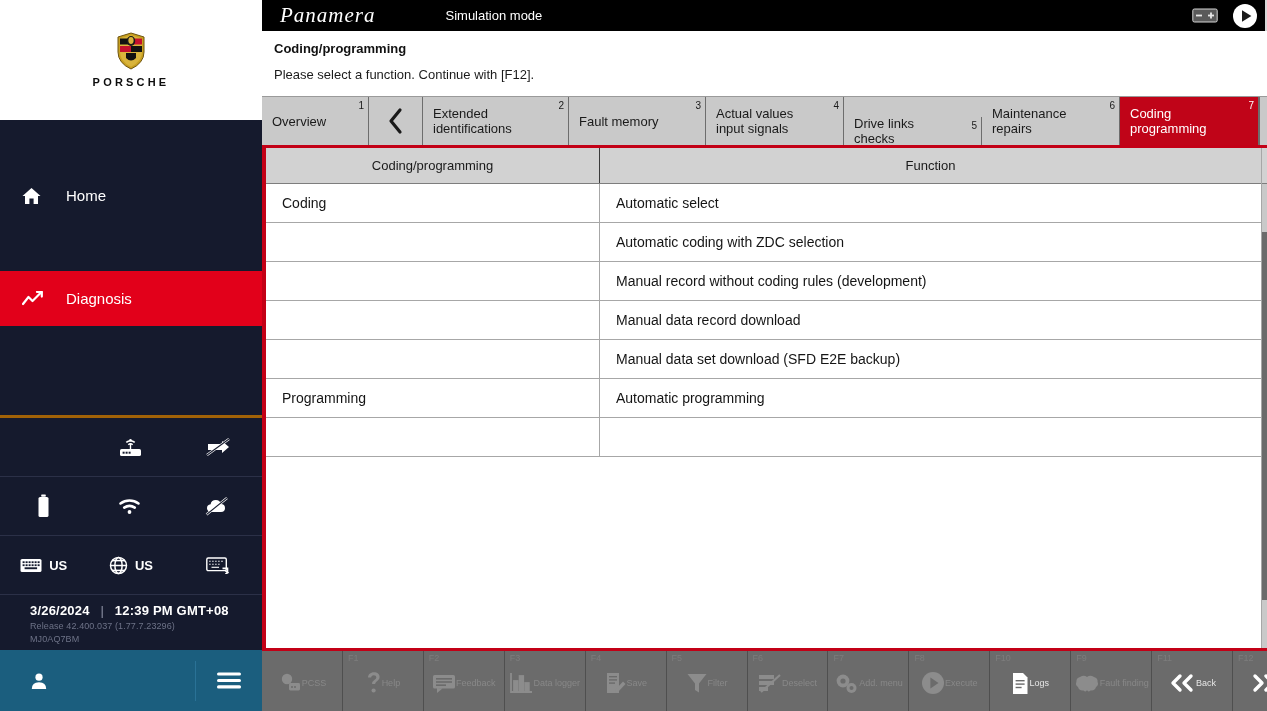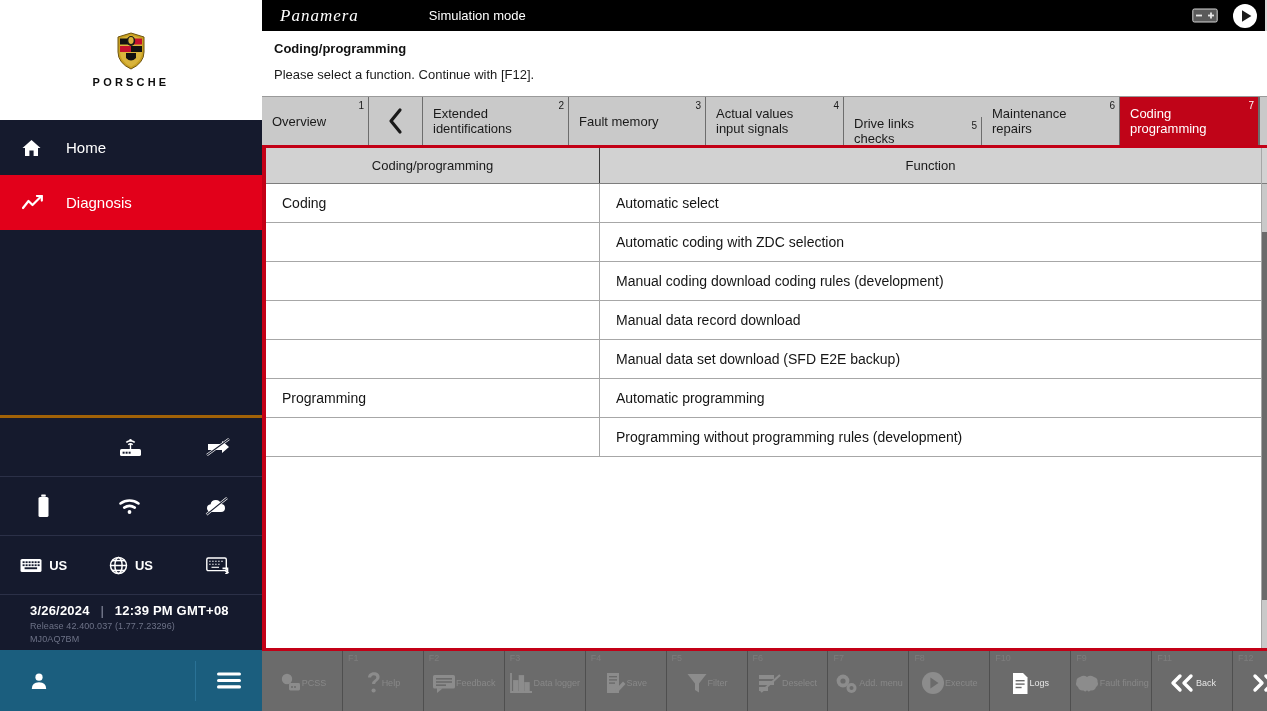--- a/index.html
+++ b/index.html
@@ -26,21 +26,21 @@
   .crest { width: 30px; height: 38px; position: relative; }
   .crest svg { display:block; }
   .brand-word {
     margin-top: 6px;
     font-size: 11px; letter-spacing: 3.2px;
     color: #0d0d0d; font-weight: 700;
   }
   .nav-item {
     height: 55px; display: flex; align-items: center;
     padding-left: 22px; color: #fff;
-    font-size: 15px; cursor: pointer;
+    font-size: 15px; cursor: pointer; margin-top: 48px;
   }
   .nav-item .nav-ico {
     width: 30px; display: flex; align-items: center; justify-content: flex-start;
   }
   .nav-item .nav-label { margin-left: 14px; }
   .nav-item.active { background: #e2001a; }
   .nav-filler { flex: 1 1 auto; background: #151a2d; }
 
   
   .status-grid { border-top: 3px solid #a16207; }
@@ -77,21 +77,21 @@
   
   .main { flex: 1 1 auto; display: flex; flex-direction: column; height: 711px; background:#fff;}
 
   .topbar {
     height: 31px; background: #000000;
     display: flex; align-items: center; position: relative;
   }
   .model-logo {
     margin-left: 18px; color: #fff;
     font-family: "Liberation Serif", serif;
-    font-style: italic; font-size: 17px; letter-spacing: 1px;
+    font-style: italic; font-size: 21px; letter-spacing: 1px;
   }
   .sim-mode { margin-left: 70px; color: #ffffff; font-size: 13px; }
   .topbar-actions { margin-left: auto; display: flex; height: 31px; }
   .tb-btn {
     width: 40px; display: flex; align-items: center; justify-content: center;
     background: #000; cursor: pointer;
   }
   .tb-btn.close { width: 48px; background: #d8d8d8; }
 
   .titlebar { padding: 10px 0 0 12px; }
@@ -470,37 +470,36 @@
         <div class="trow">
           <div class="td c1">Coding</div>
           <div class="td c2">Automatic select</div>
         </div>
         <div class="trow">
           <div class="td c1"></div>
           <div class="td c2">Automatic coding with ZDC selection</div>
         </div>
         <div class="trow">
           <div class="td c1"></div>
-          <div class="td c2">Manual coding download coding rules (development)</div>
+          <div class="td c2">Manual record without coding rules (development)</div>
         </div>
         <div class="trow">
           <div class="td c1"></div>
           <div class="td c2">Manual data record download</div>
         </div>
         <div class="trow">
           <div class="td c1"></div>
           <div class="td c2">Manual data set download (SFD E2E backup)</div>
         </div>
         <div class="trow">
           <div class="td c1">Programming</div>
           <div class="td c2">Automatic programming</div>
         </div>
         <div class="trow">
           <div class="td c1"></div>
-          <div class="td c2">Programming without programming rules (development)</div>
         </div>
 
         <div class="fillrest"></div>
       </div>
 
       <div class="rail">
         <div class="rail-top"></div>
         <div class="rail-btn">
           
         </div>

